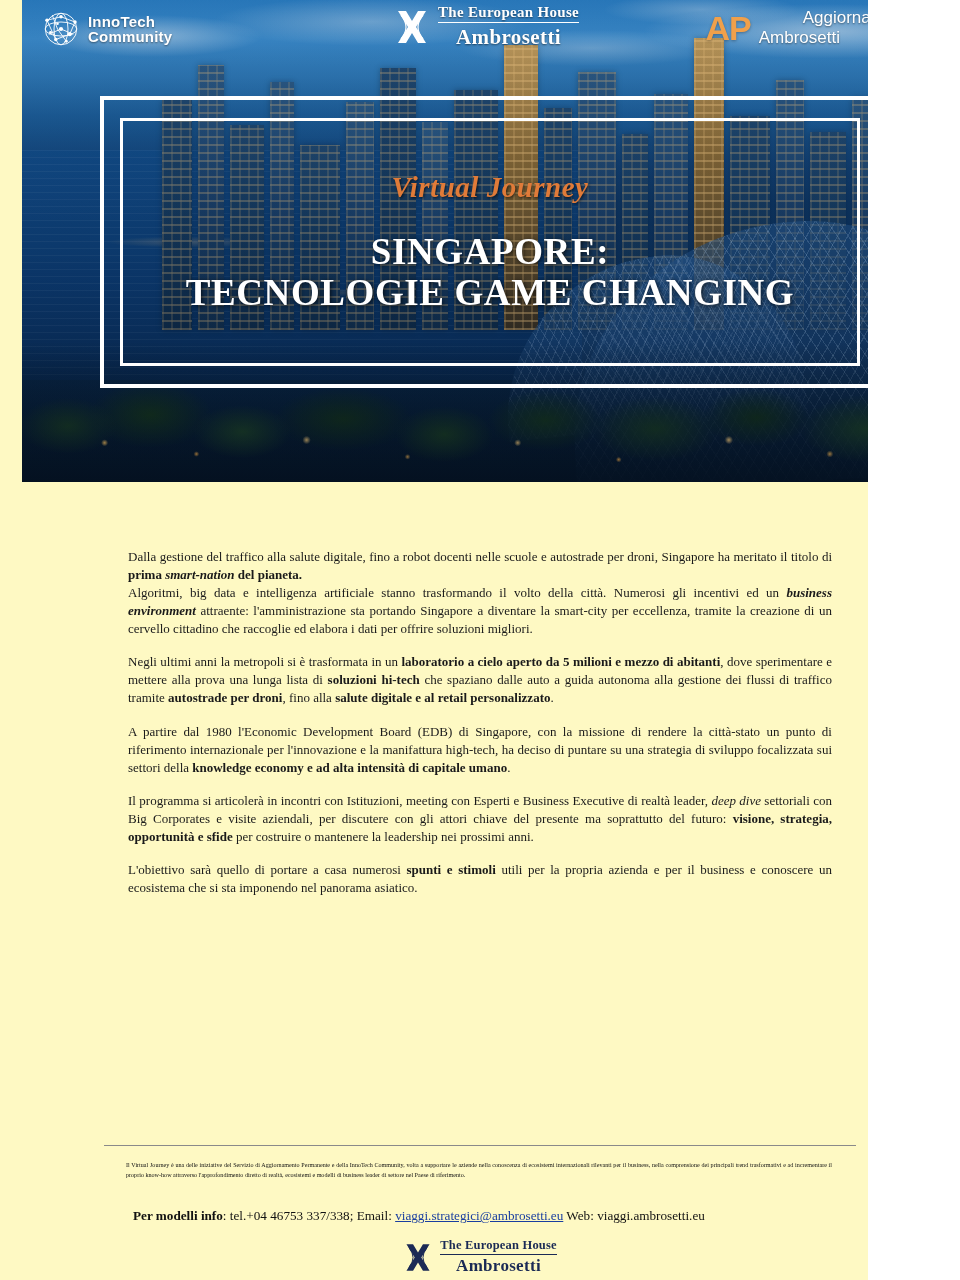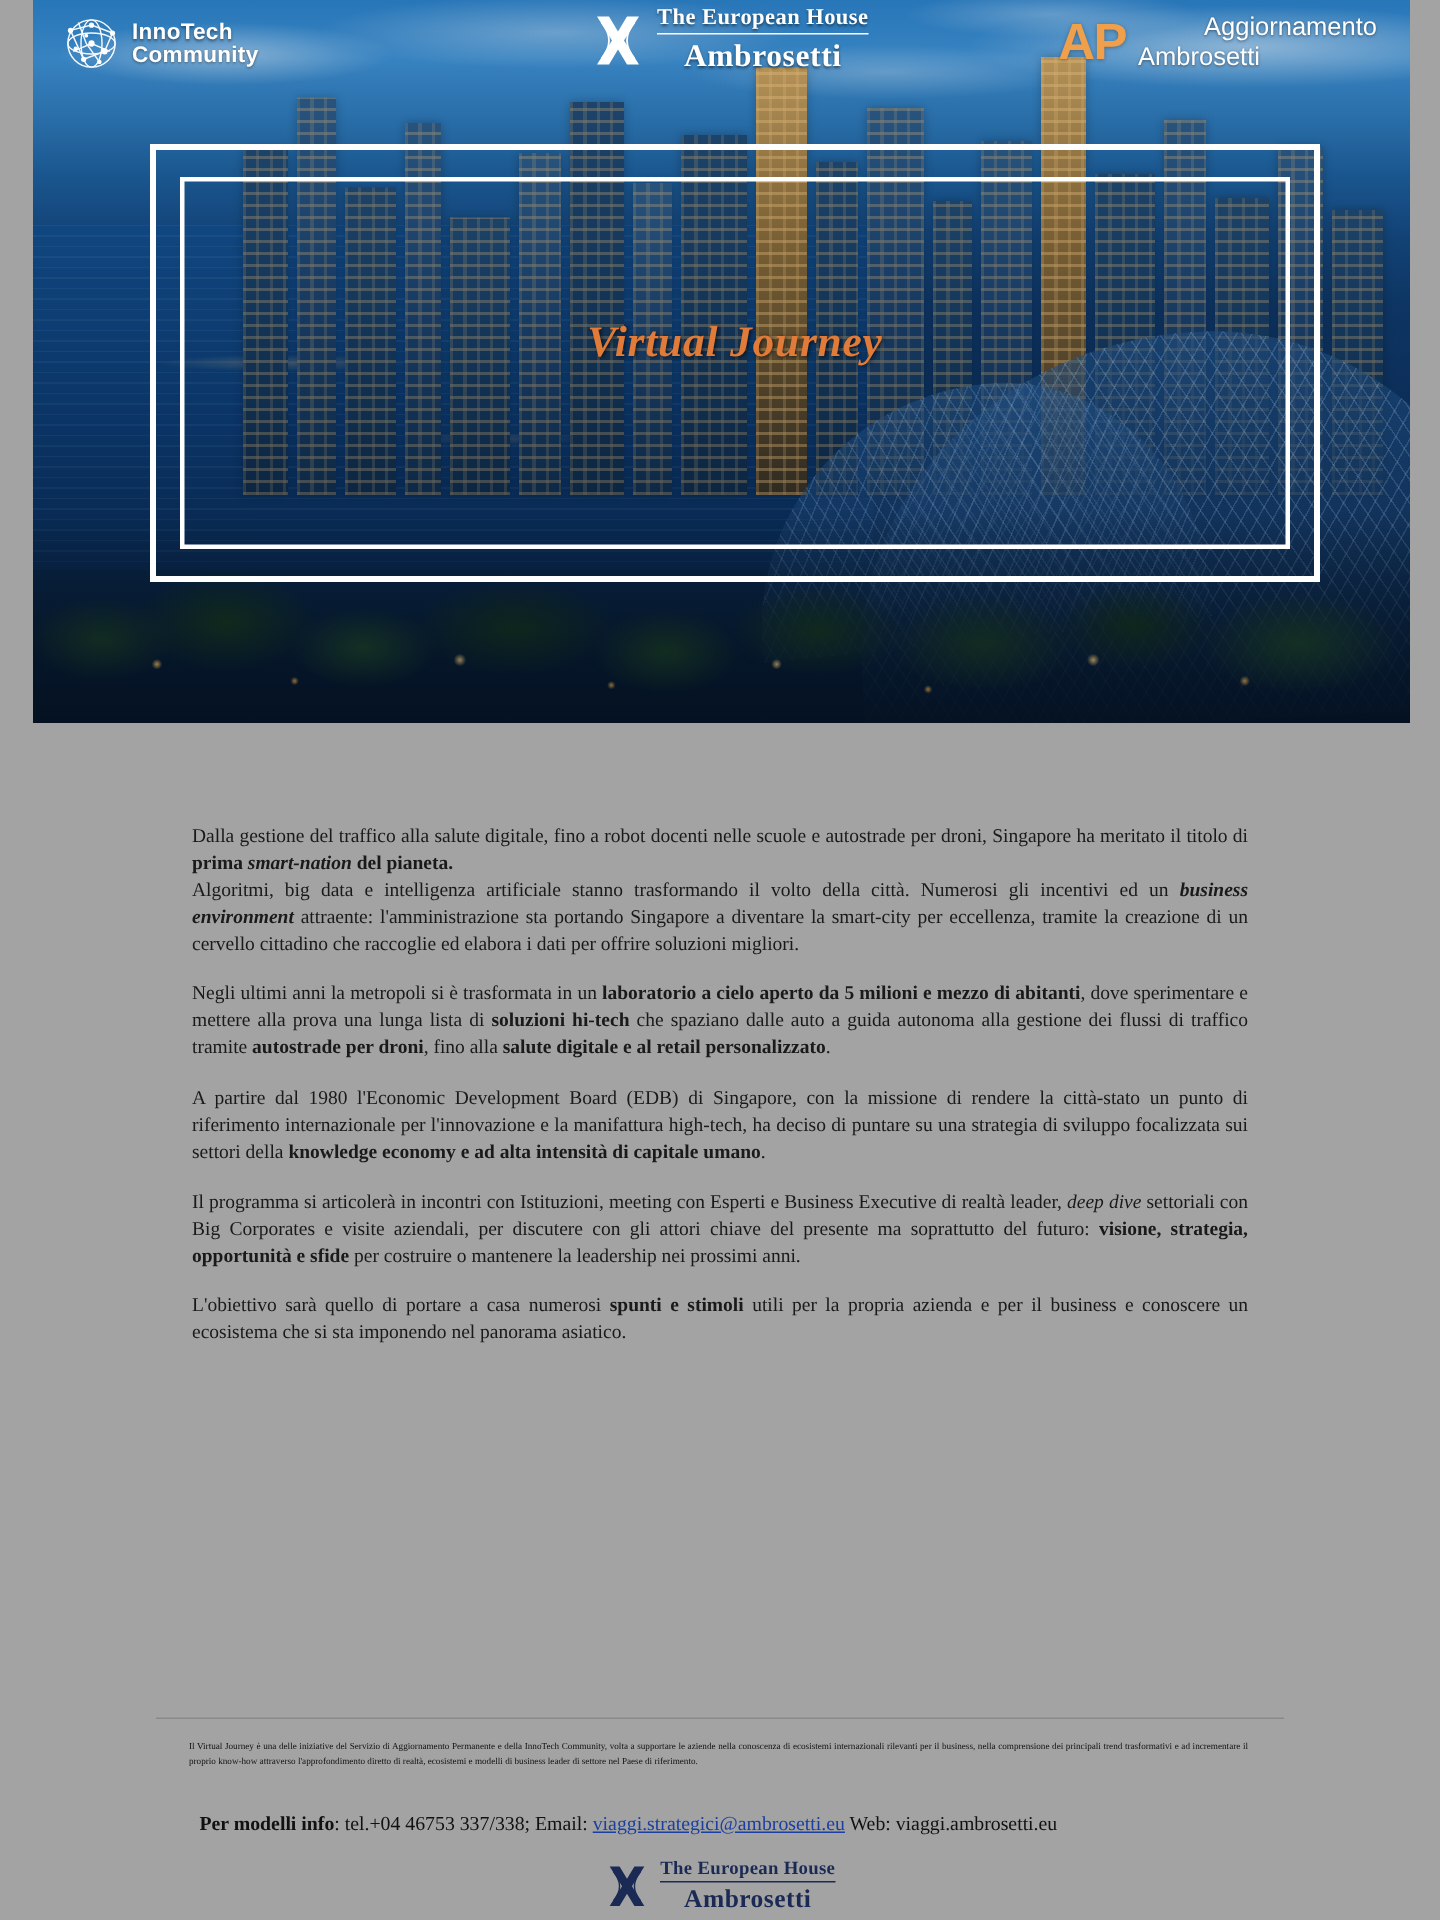--- a/index.html
+++ b/index.html
@@ -5,22 +5,22 @@
 <style>
   * { box-sizing: border-box; }
   html, body {
     margin: 0; padding: 0;
     width: 960px; height: 1280px;
     background: #ffffff;
     font-family: "Liberation Serif", serif;
   }
   .page {
     position: relative;
-    width: 960px; height: 1280px;
-    background: #a3a3a3;
+    width: 868px; height: 1280px;
+    background: #fef9c3;
     overflow: hidden;
   }
 
   
   .hero {
     position: absolute;
     left: 22px; top: 0px;
     width: 918px; height: 482px;
     overflow: hidden;
     background: #0a2f5c;
@@ -376,20 +376,24 @@
           <span style="display:block;margin-left:44px;">Aggiornamento</span>
           <span style="display:block;">Ambrosetti</span>
         </span>
       </div>
     </div>
 
     <div class="frame-outer"></div>
     <div class="frame-inner"></div>
     <div class="title-block">
       <div class="t-virtual">Virtual Journey</div>
+      <div class="t-main">
+        <span style="display:block;">SINGAPORE:</span>
+        <span style="display:block;">TECNOLOGIE GAME CHANGING</span>
+      </div>
     </div>
   </div>
 
   <div class="body-wrap">
 
     <p class="para tight"><span>Dalla gestione del traffico alla salute digitale, fino a robot docenti nelle scuole e autostrade per droni, Singapore ha meritato il titolo di </span><b>prima </b><span class="bi">smart-nation</span><b> del pianeta.</b></p>
 
     <p class="para"><span>Algoritmi, big data e intelligenza artificiale stanno trasformando il volto della città. Numerosi gli incentivi ed un </span><span class="bi">business environment</span><span> attraente: l'amministrazione sta portando Singapore a diventare la smart-city per eccellenza, tramite la creazione di un cervello cittadino che raccoglie ed elabora i dati per offrire soluzioni migliori.</span></p>
 
     <p class="para"><span>Negli ultimi anni la metropoli si è trasformata in un </span><b>laboratorio a cielo aperto da 5 milioni e mezzo di abitanti</b><span>, dove sperimentare e mettere alla prova una lunga lista di </span><b>soluzioni hi-tech</b><span> che spaziano dalle auto a guida autonoma alla gestione dei flussi di traffico tramite </span><b>autostrade per droni</b><span>, fino alla </span><b>salute digitale e al retail personalizzato</b><span>.</span></p>

